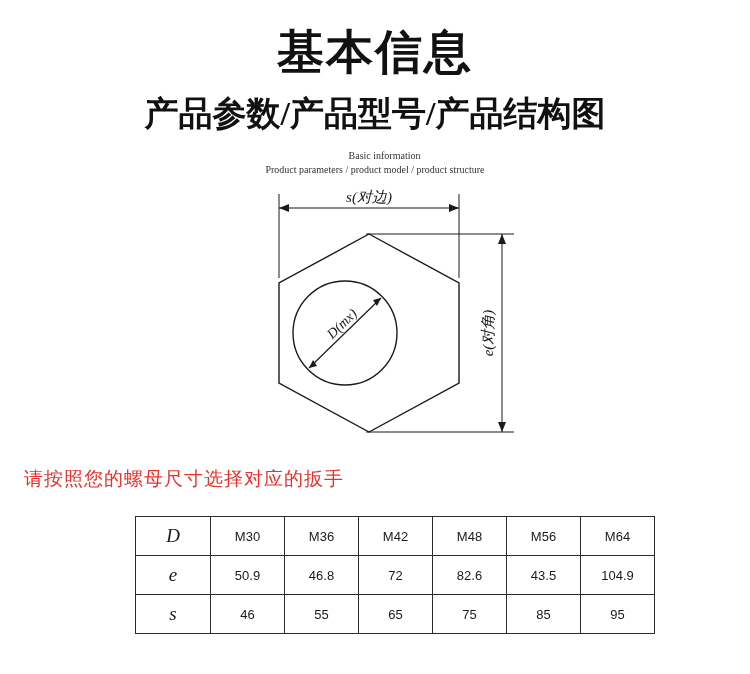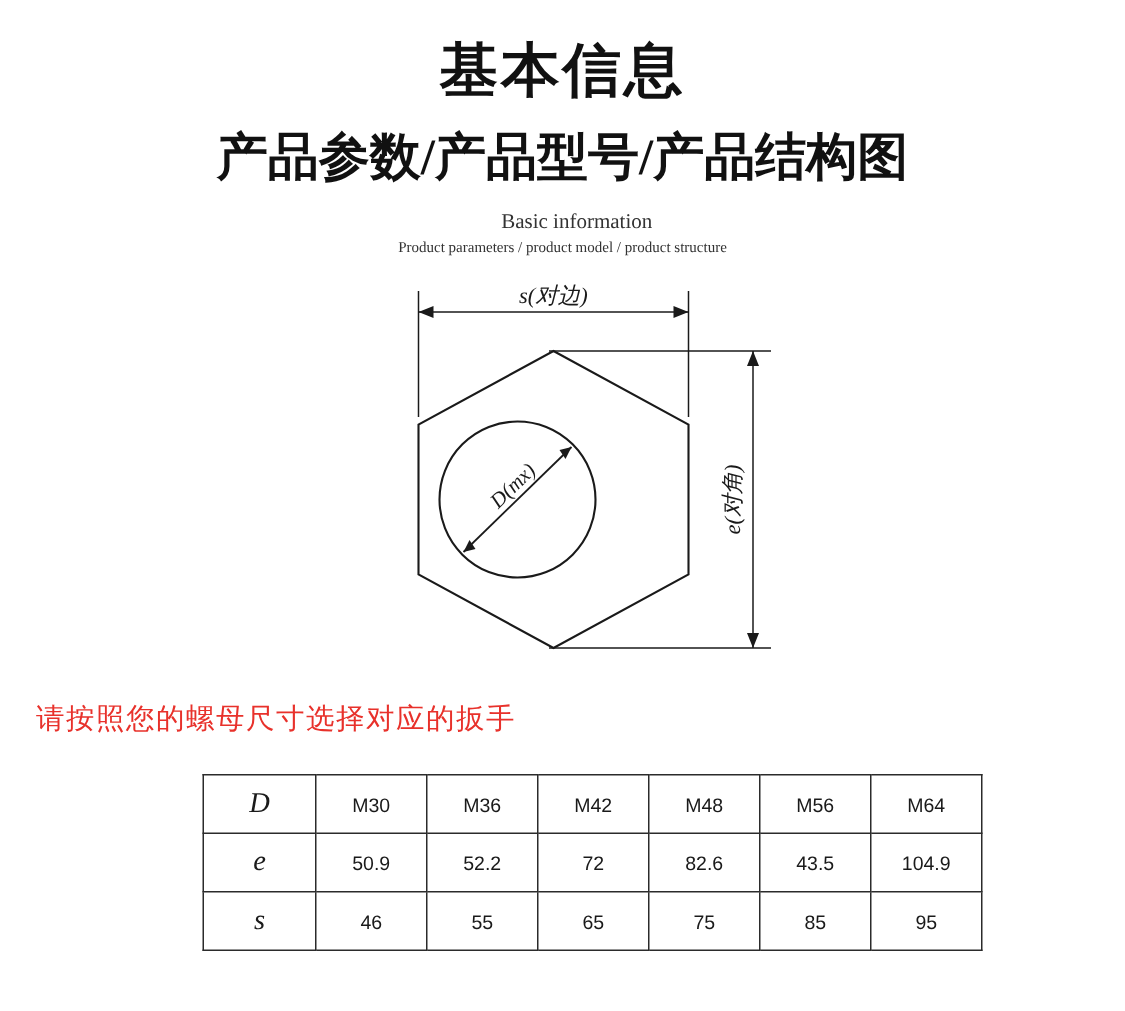--- a/index.html
+++ b/index.html
@@ -19,37 +19,37 @@
     width: 750px;
     height: 674px;
     position: relative;
   }
   .title-block {
     text-align: center;
     padding-top: 26px;
   }
   .main-title {
     font-family: "Liberation Serif", serif;
-    font-size: 39px;
+    font-size: 47px;
     font-weight: bold;
     letter-spacing: 2px;
     line-height: 1.12;
     color: #111111;
   }
   .sub-title {
     font-family: "Liberation Serif", serif;
     font-size: 34px;
     font-weight: bold;
     margin-top: 12px;
     letter-spacing: 0px;
     color: #111111;
   }
   .en-title {
     font-family: "Liberation Serif", serif;
-    font-size: 14px;
+    font-size: 10px;
     margin-top: 13px;
     color: #333333;
     padding-left: 19px;
   }
   .en-sub {
     font-family: "Liberation Serif", serif;
     font-size: 10px;
     margin-top: 3px;
     color: #333333;
   }
@@ -159,21 +159,21 @@
           <td class="cell">M30</td>
           <td class="cell">M36</td>
           <td class="cell">M42</td>
           <td class="cell">M48</td>
           <td class="cell">M56</td>
           <td class="cell">M64</td>
         </tr>
         <tr>
           <td class="rowhead">e</td>
           <td class="cell">50.9</td>
-          <td class="cell">52.2</td>
+          <td class="cell">46.8</td>
           <td class="cell">72</td>
           <td class="cell">82.6</td>
           <td class="cell">43.5</td>
           <td class="cell">104.9</td>
         </tr>
         <tr>
           <td class="rowhead">s</td>
           <td class="cell">46</td>
           <td class="cell">55</td>
           <td class="cell">65</td>

